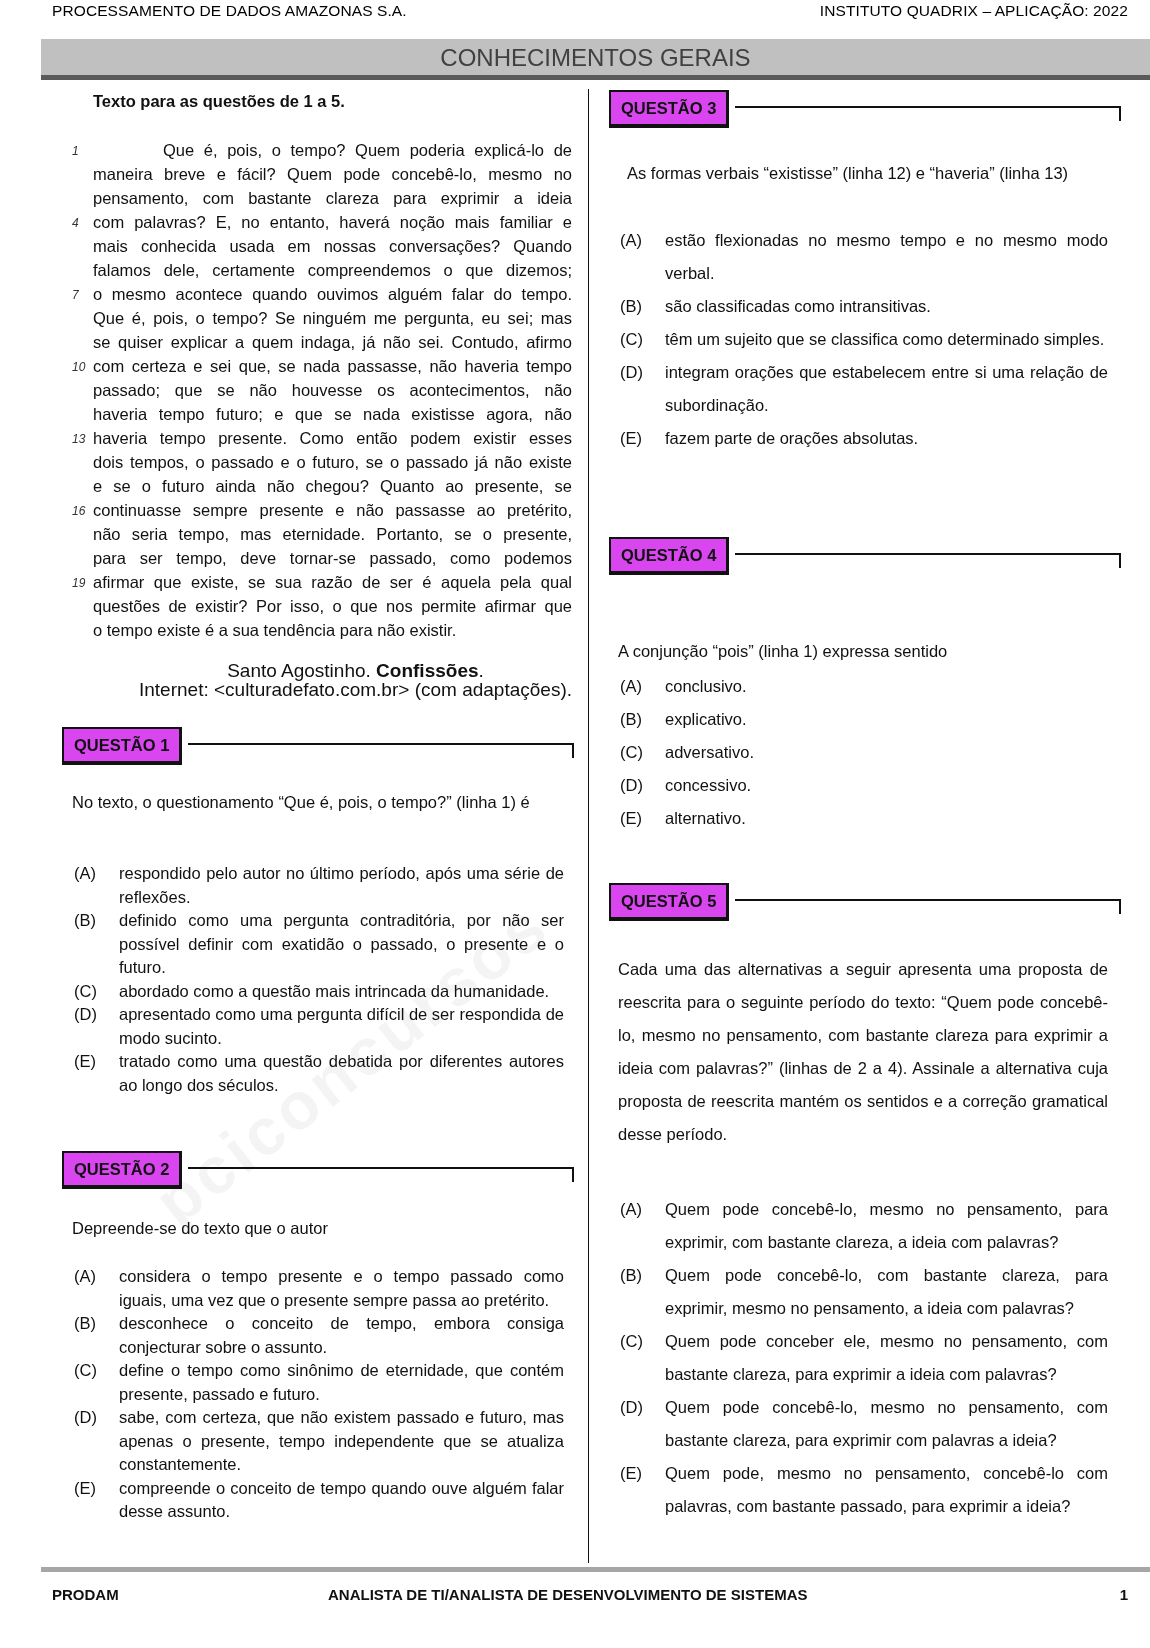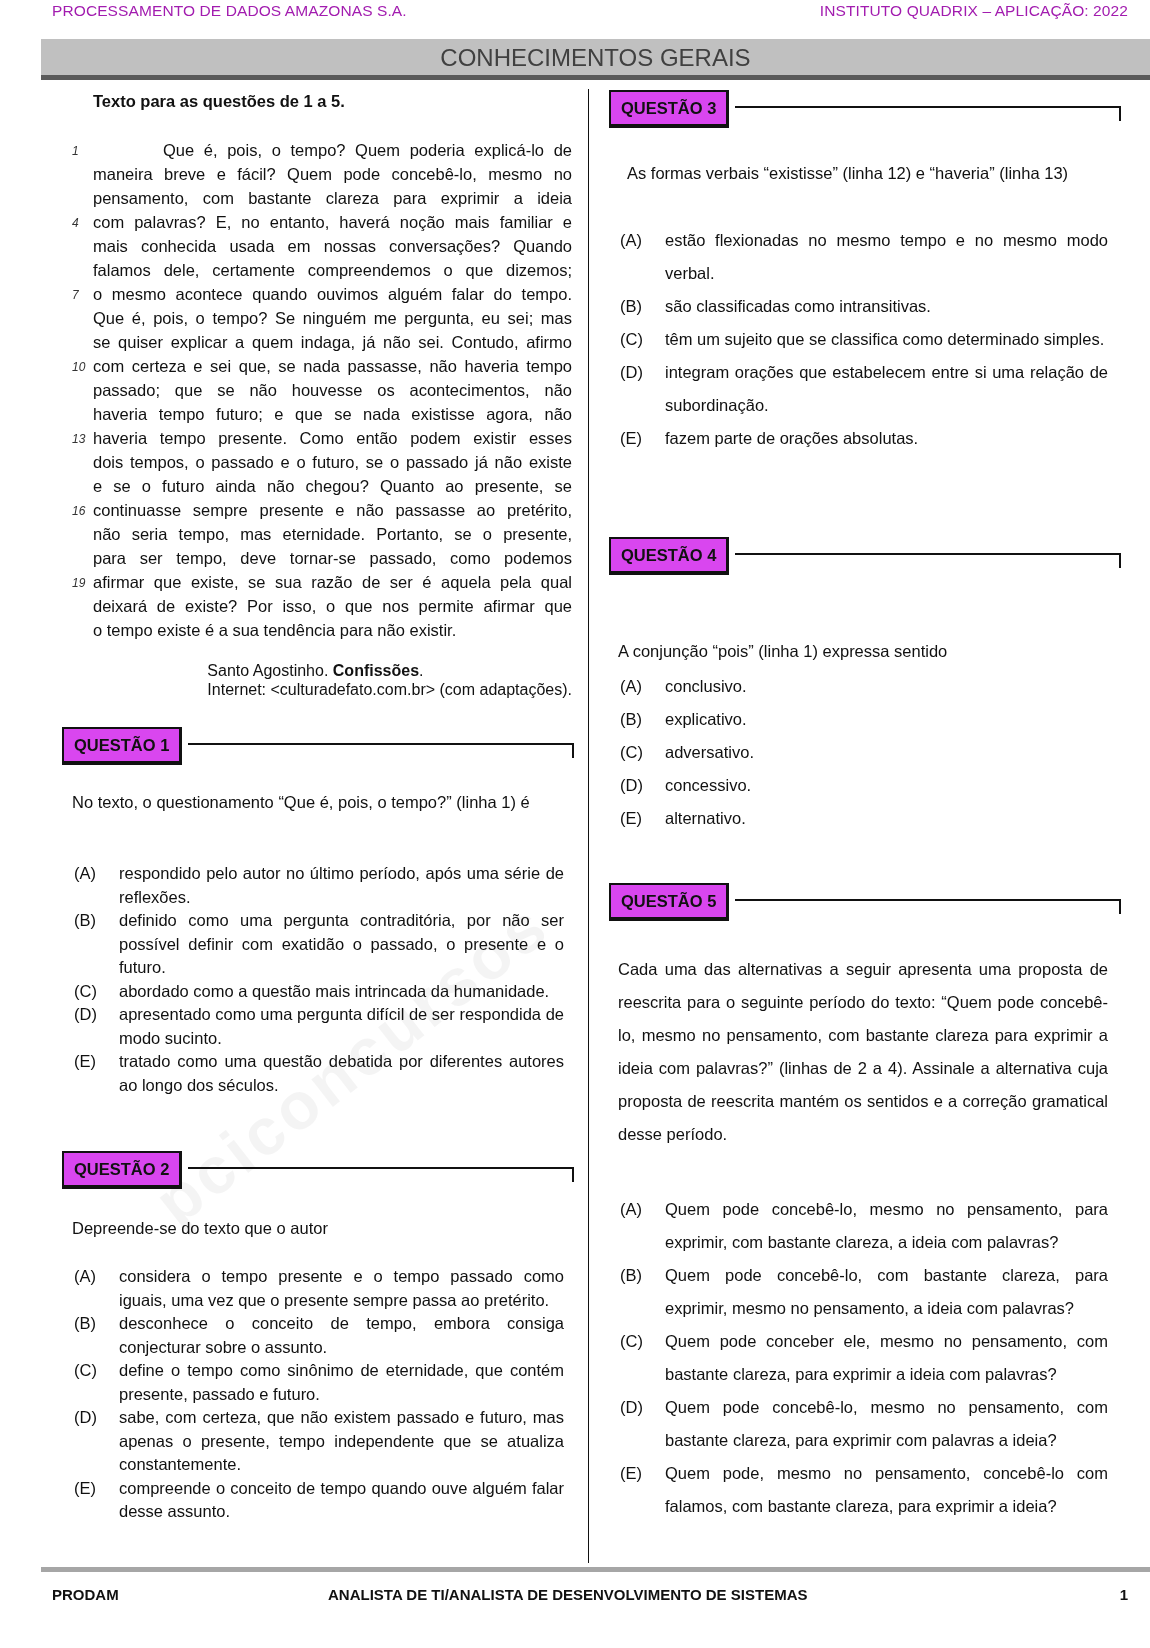--- a/index.html
+++ b/index.html
@@ -1,33 +1,33 @@
 <!DOCTYPE html>
 <html><head>
 <meta charset="utf-8">
 <style>
   html, body { margin: 0; padding: 0; background: #ffffff; }
   body { width: 1150px; height: 1648px; position: relative; overflow: hidden;
          font-family: "Liberation Sans", "DejaVu Sans", sans-serif; color: #111; }
   .abs { position: absolute; }
-  .top-left, .top-right { top: 2px; font-size: 15.5px; color: #a21caf; letter-spacing: 0.1px; }
+  .top-left, .top-right { top: 2px; font-size: 15.5px; color: #000000; letter-spacing: 0.1px; }
   .top-left { left: 52px; }
   .top-right { right: 22px; }
   .title-bar { left: 41px; top: 39px; width: 1109px; height: 36px; background: #c0c0c0;
                border-bottom: 5px solid #5a5a5a; text-align: center; }
   .title-bar span { font-weight: normal; font-size: 24px; line-height: 38px; color: #404040; }
   .col-divider { left: 588px; top: 89px; width: 1px; height: 1474px; background: #111; }
 
   .text-heading { font-weight: bold; font-size: 16.5px; left: 93px; top: 92px; }
   .passage { left: 72px; top: 138px; width: 500px; font-size: 16.5px; line-height: 24px; }
   .pline { position: relative; padding-left: 21px; text-align: justify; text-align-last: justify; white-space: nowrap; }
   .pline.last { text-align-last: left; }
   .lnum { position: absolute; left: 0; top: 1px; width: 14px; font-style: italic; font-size: 12px; color: #333; text-align: left; }
   .indent { display: inline-block; width: 70px; }
-  .source { right: 578px; text-align: left; font-size: 16px; line-height: 19px; }
+  .source { right: 578px; text-align: center; font-size: 19px; line-height: 19px; }
   .source b { font-weight: bold; }
 
   .qhead { height: 38px; }
   .qbox { position: absolute; left: 0; top: 0; border: 2px solid #111; border-right-width: 3px; border-bottom-width: 4px;
           padding: 0 10px; font-weight: bold; font-size: 16.5px; line-height: 32px; background: #d946ef; height: 32px; }
   .qline { position: absolute; top: 16px; height: 2px; background: #111; }
   .qtick { position: absolute; top: 16px; width: 2px; height: 15px; background: #111; }
 
   .stem { font-size: 16.5px; line-height: 24px; text-align: justify; }
   .opts .opt { position: relative; padding-left: 47px; font-size: 16.5px; text-align: justify; }
@@ -73,21 +73,21 @@
   <div class="pline"><span class="lnum">10</span><span>com certeza e sei que, se nada passasse, não haveria tempo</span></div>
   <div class="pline"><span class="lnum"></span><span>passado; que se não houvesse os acontecimentos, não</span></div>
   <div class="pline"><span class="lnum"></span><span>haveria tempo futuro; e que se nada existisse agora, não</span></div>
   <div class="pline"><span class="lnum">13</span><span>haveria tempo presente. Como então podem existir esses</span></div>
   <div class="pline"><span class="lnum"></span><span>dois tempos, o passado e o futuro, se o passado já não existe</span></div>
   <div class="pline"><span class="lnum"></span><span>e se o futuro ainda não chegou? Quanto ao presente, se</span></div>
   <div class="pline"><span class="lnum">16</span><span>continuasse sempre presente e não passasse ao pretérito,</span></div>
   <div class="pline"><span class="lnum"></span><span>não seria tempo, mas eternidade. Portanto, se o presente,</span></div>
   <div class="pline"><span class="lnum"></span><span>para ser tempo, deve tornar-se passado, como podemos</span></div>
   <div class="pline"><span class="lnum">19</span><span>afirmar que existe, se sua razão de ser é aquela pela qual</span></div>
-  <div class="pline"><span class="lnum"></span><span>deixará de existe? Por isso, o que nos permite afirmar que</span></div>
+  <div class="pline"><span class="lnum"></span><span>questões de existir? Por isso, o que nos permite afirmar que</span></div>
   <div class="pline last"><span class="lnum"></span><span>o tempo existe é a sua tendência para não existir.</span></div>
 </div>
 
 <div class="abs source" style="top:661px;">
   <div><span>Santo Agostinho. </span><b>Confissões</b><span>.</span></div>
   <div>Internet: &lt;culturadefato.com.br&gt; (com adaptações).</div>
 </div>
 
 <div class="abs qhead" style="left:62px; top:727px; width:512px;">
   <div class="qbox">QUESTÃO 1</div>
@@ -149,19 +149,19 @@
   <div class="qbox">QUESTÃO 5</div>
   <div class="qline" style="left:126px; right:0;"></div>
   <div class="qtick" style="right:0;"></div>
 </div>
 <div class="abs stem ls-wide" style="left:618px; top:953px; width:490px;">Cada uma das alternativas a seguir apresenta uma proposta de reescrita para o seguinte período do texto: “Quem pode concebê-lo, mesmo no pensamento, com bastante clareza para exprimir a ideia com palavras?” (linhas de 2 a 4). Assinale a alternativa cuja proposta de reescrita mantém os sentidos e a correção gramatical desse período.</div>
 <div class="abs opts ls-wide" style="left:618px; top:1193px; width:490px;">
   <div class="opt"><span class="letter">(A)</span><span>Quem pode concebê-lo, mesmo no pensamento, para exprimir, com bastante clareza, a ideia com palavras?</span></div>
   <div class="opt"><span class="letter">(B)</span><span>Quem pode concebê-lo, com bastante clareza, para exprimir, mesmo no pensamento, a ideia com palavras?</span></div>
   <div class="opt"><span class="letter">(C)</span><span>Quem pode conceber ele, mesmo no pensamento, com bastante clareza, para exprimir a ideia com palavras?</span></div>
   <div class="opt"><span class="letter">(D)</span><span>Quem pode concebê-lo, mesmo no pensamento, com bastante clareza, para exprimir com palavras a ideia?</span></div>
-  <div class="opt"><span class="letter">(E)</span><span>Quem pode, mesmo no pensamento, concebê-lo com falamos, com bastante clareza, para exprimir a ideia?</span></div>
+  <div class="opt"><span class="letter">(E)</span><span>Quem pode, mesmo no pensamento, concebê-lo com palavras, com bastante passado, para exprimir a ideia?</span></div>
 </div>
 
 <div class="abs footer-bar"></div>
 <div class="abs footer footer-left">PRODAM</div>
 <div class="abs footer footer-center">ANALISTA DE TI/ANALISTA DE DESENVOLVIMENTO DE SISTEMAS</div>
 <div class="abs footer footer-right">1</div>
 
 </body></html>

